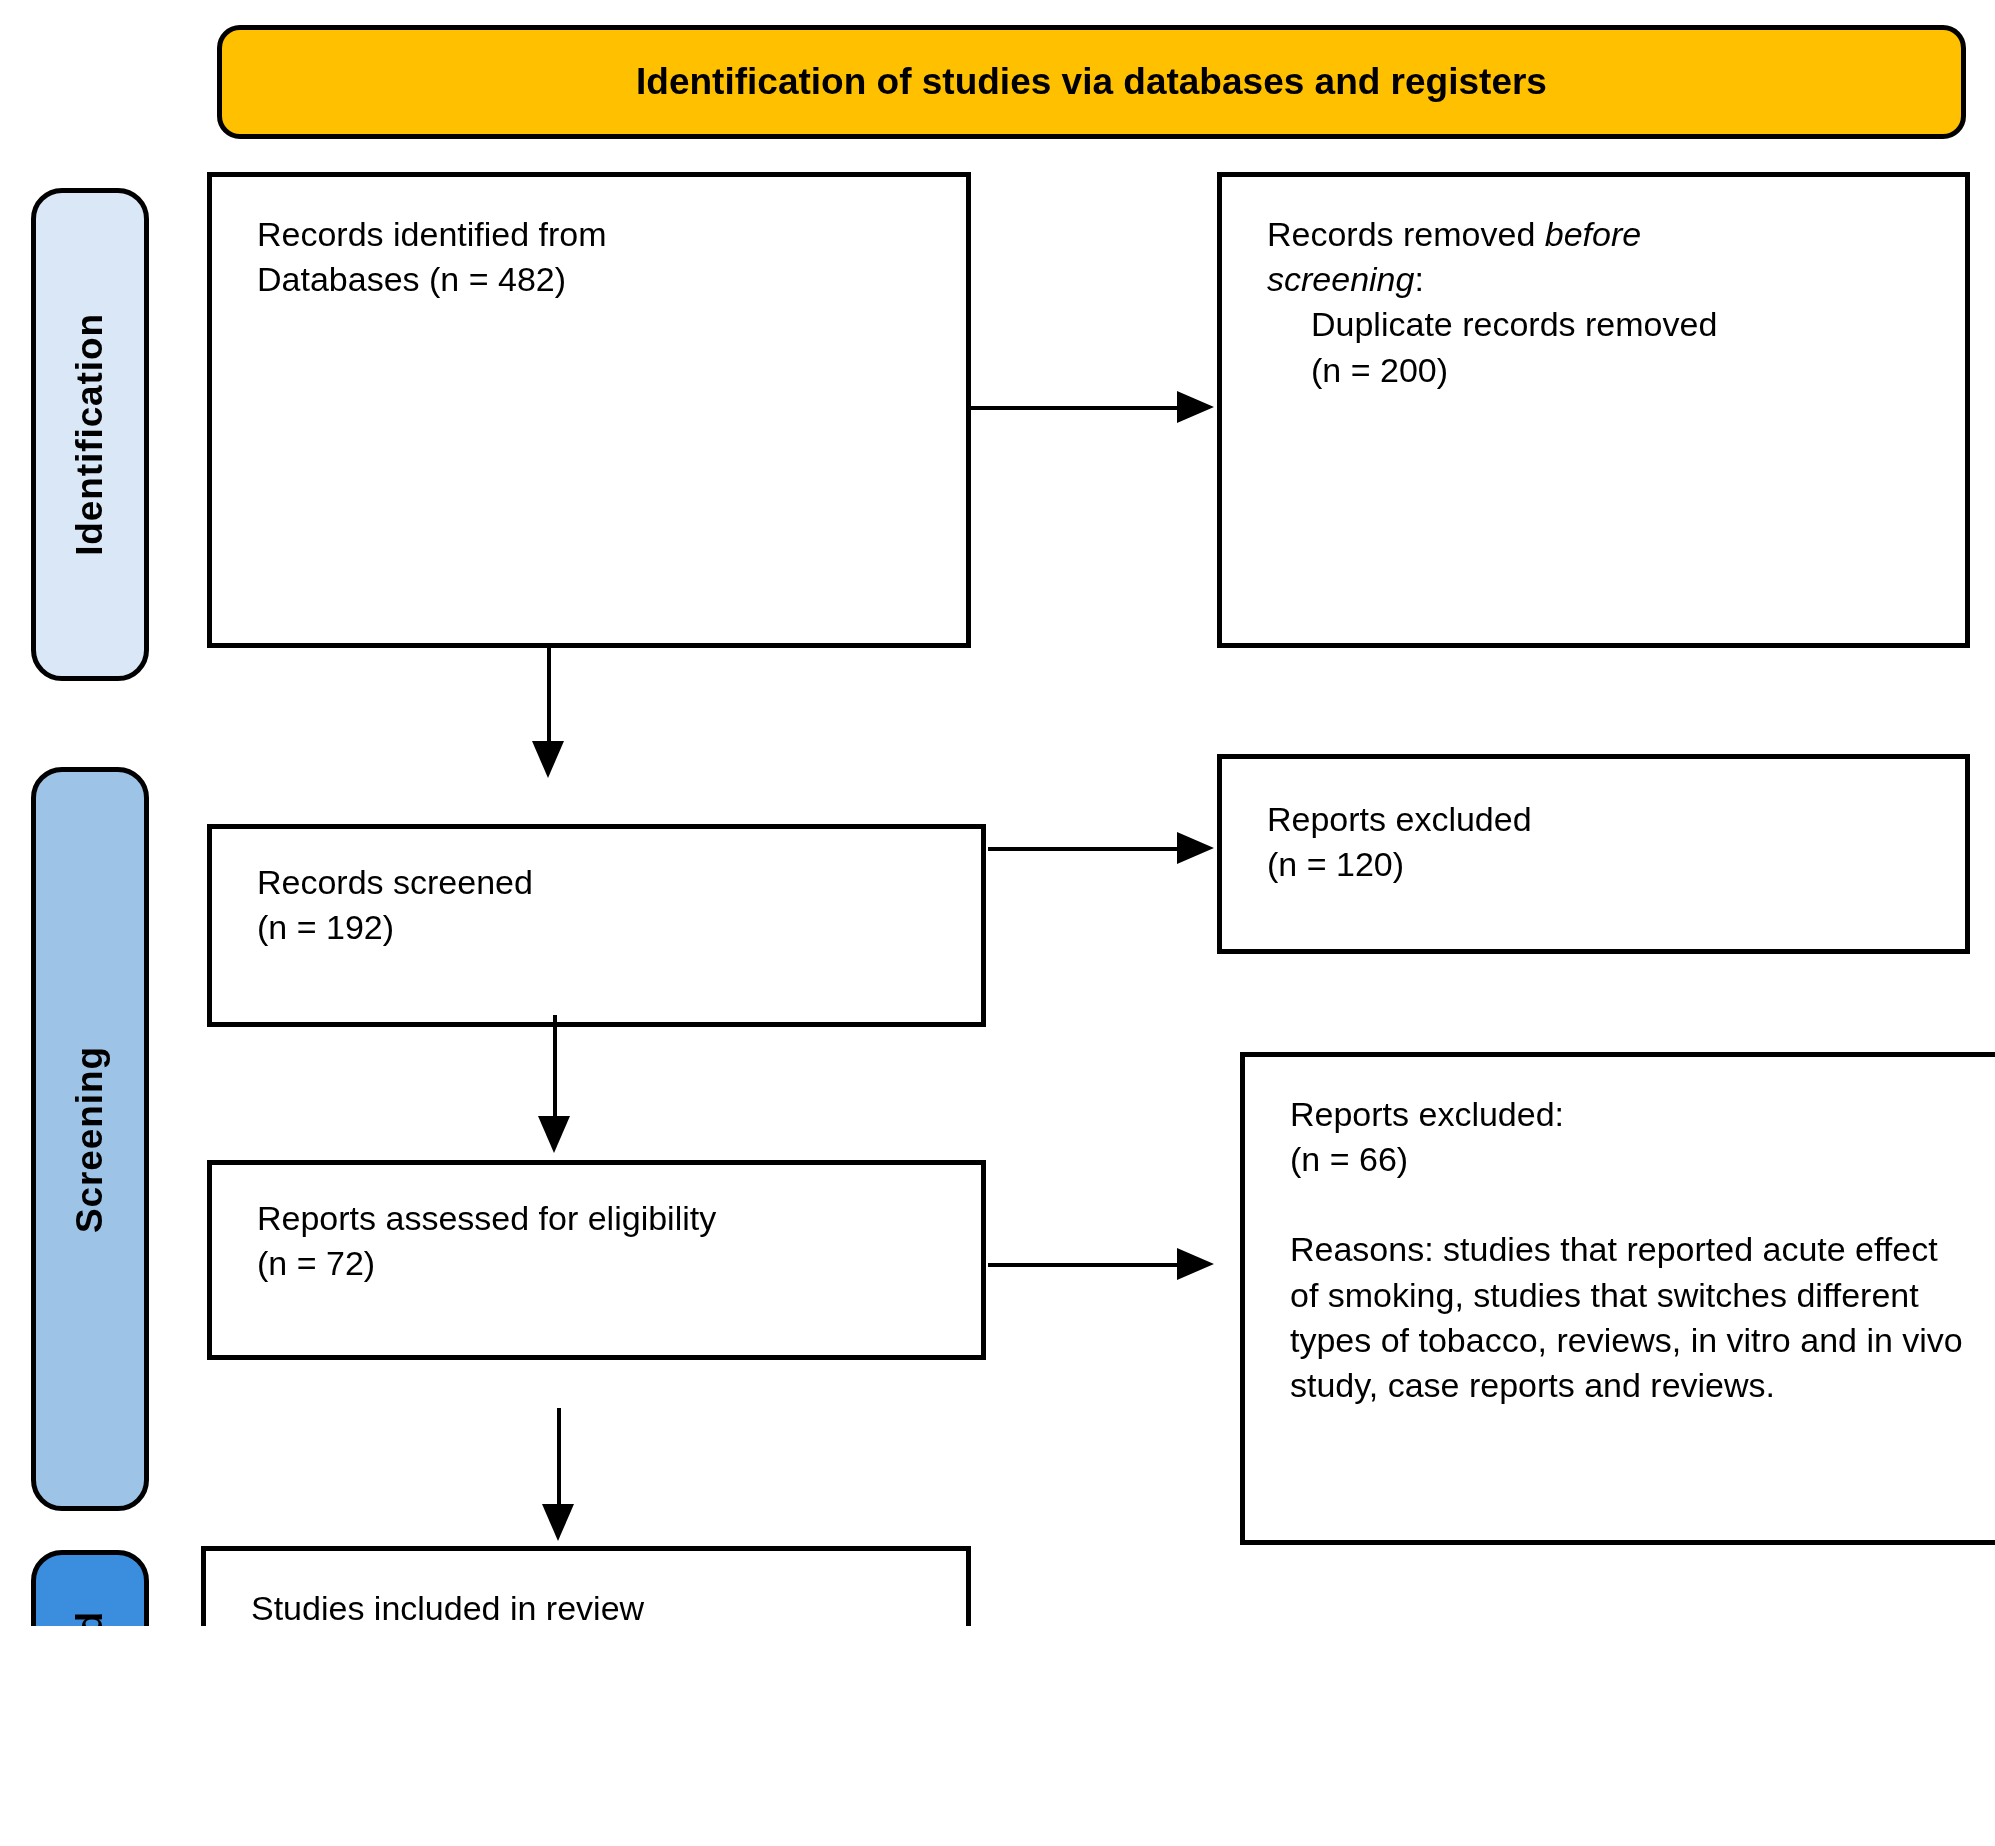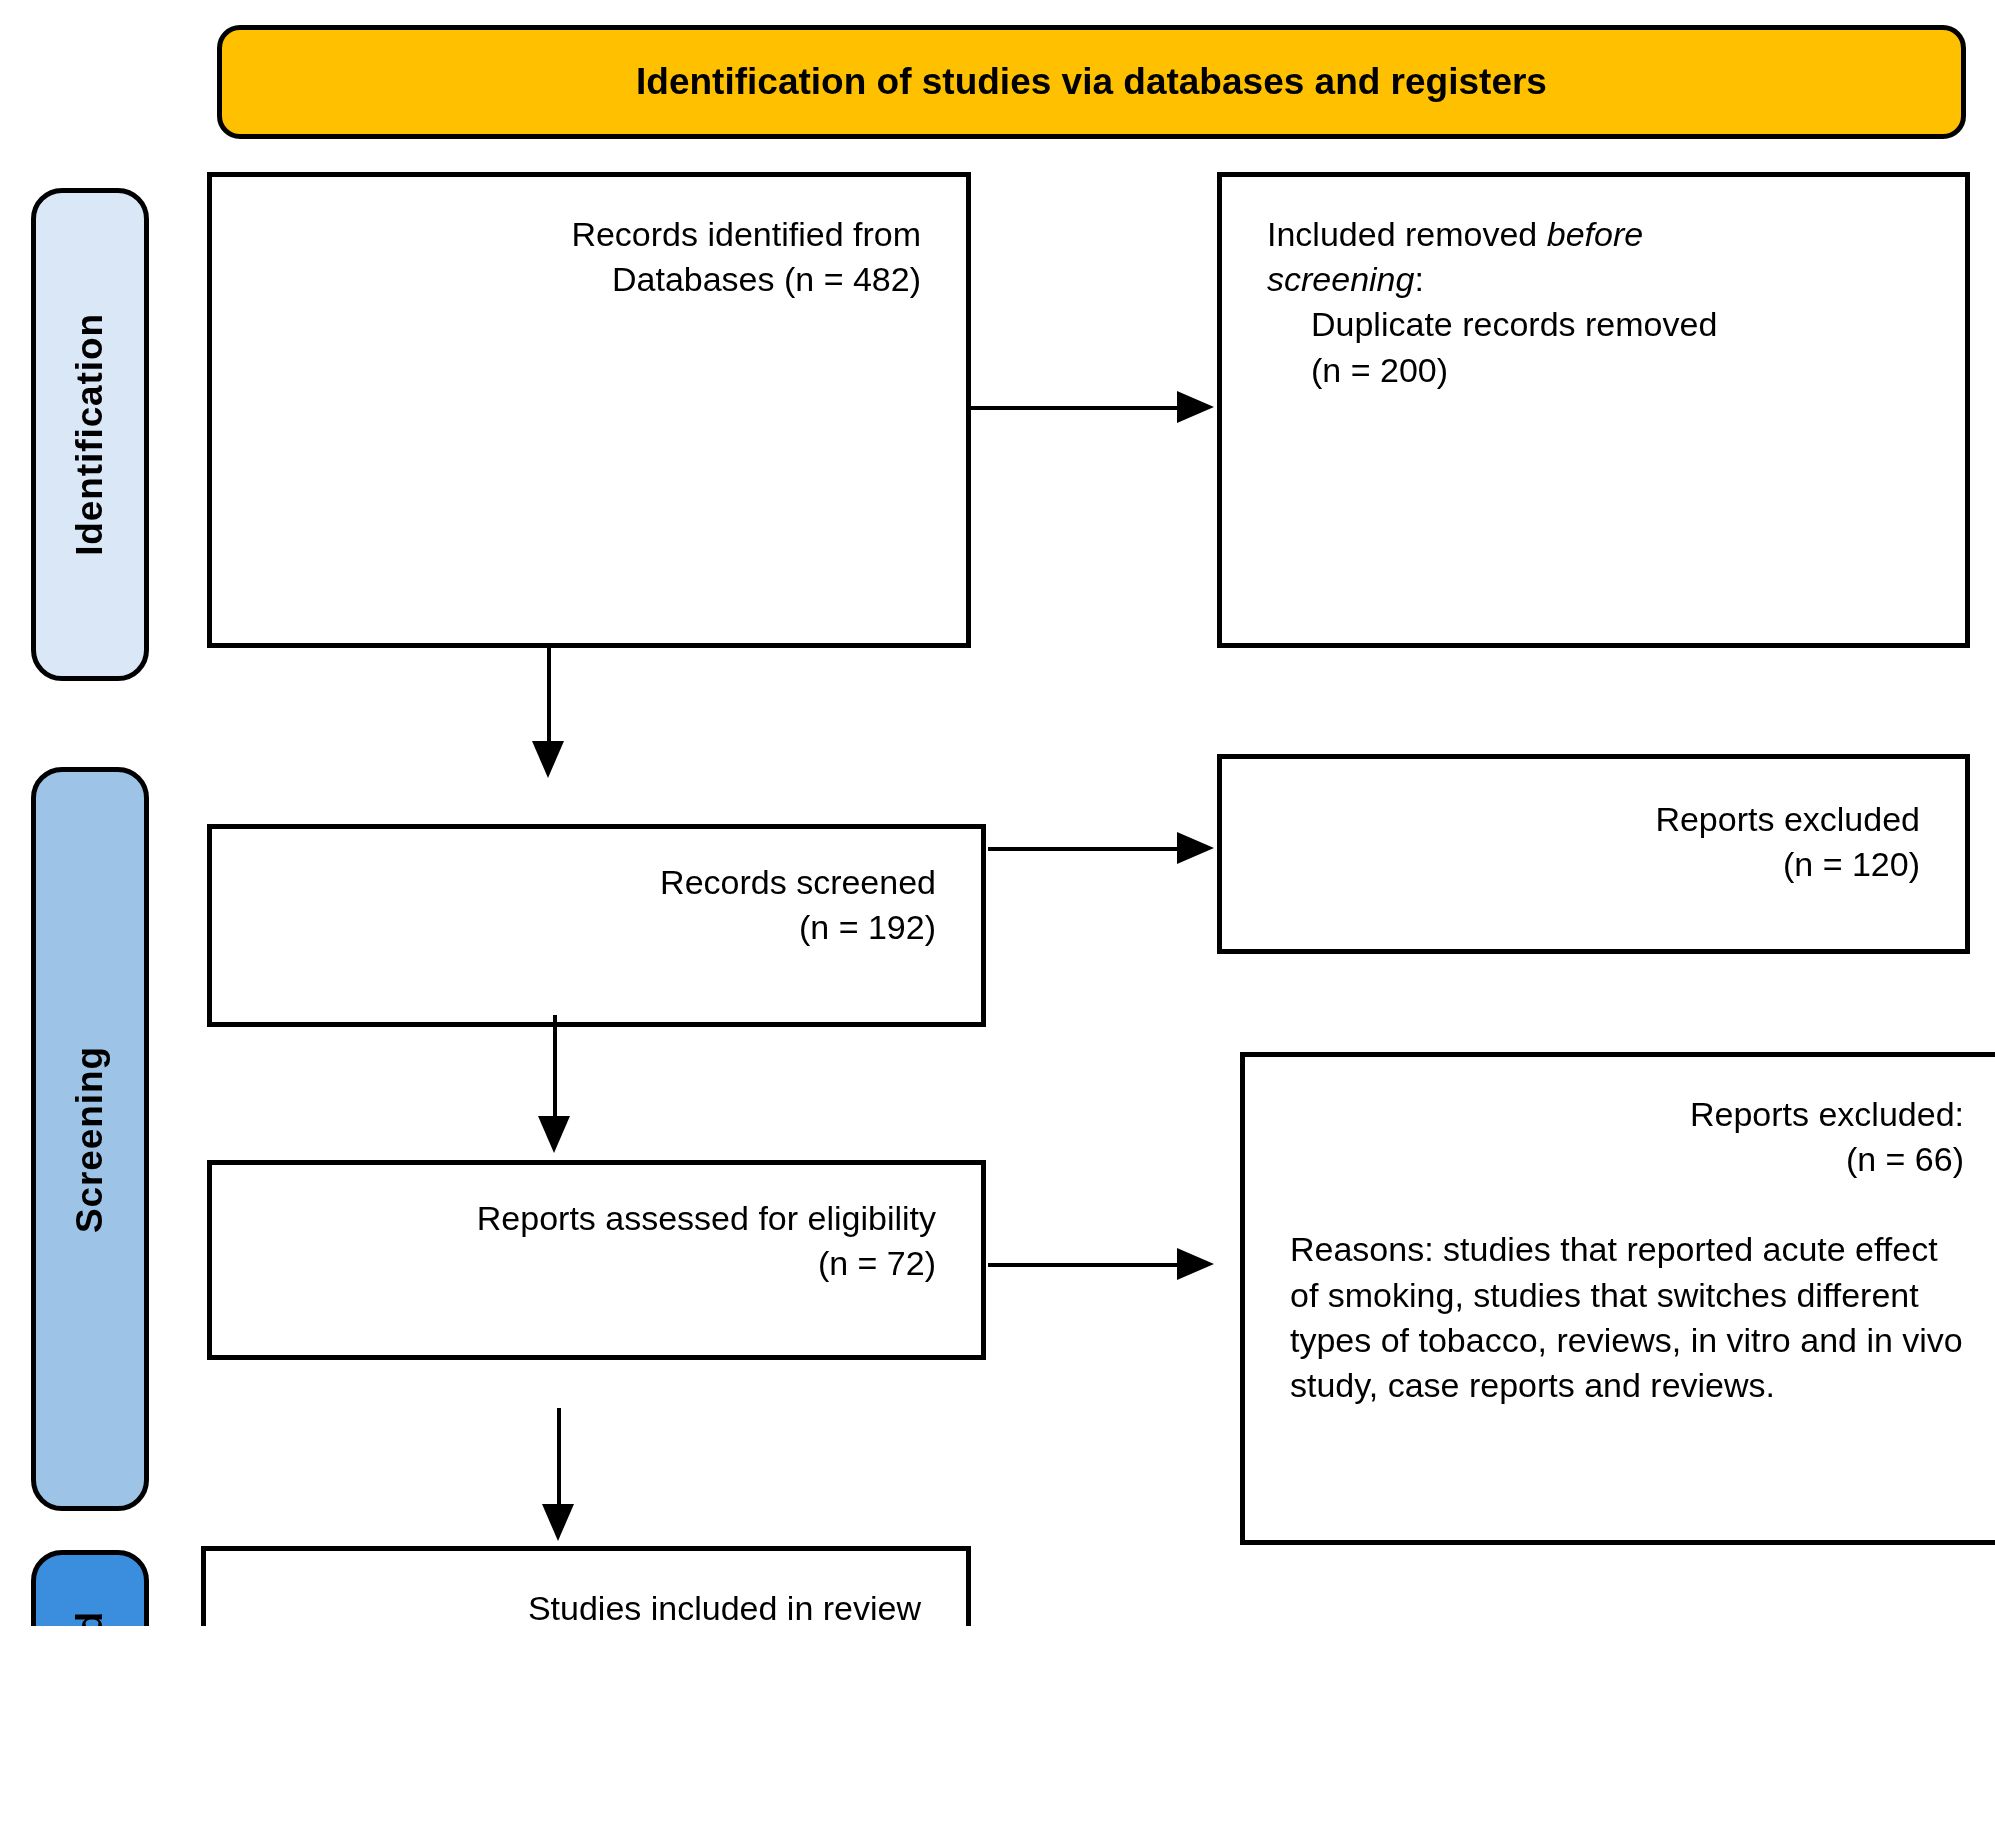--- a/index.html
+++ b/index.html
@@ -54,21 +54,20 @@
   .fbox {
     position: absolute;
     background: #ffffff;
     border: 5.2px solid #000;
     box-sizing: border-box;
     font-size: 34px;
     line-height: 1.33;
   }
   .fbox .box-text {
     white-space: pre-line;
-    text-align: right;
   }
   .box1 { left: 207px;  top: 172px;  width: 764px; height: 476px; padding: 35px 45px; }
   .box2 { left: 1217px; top: 172px;  width: 753px; height: 476px; padding: 35px 45px; }
   .box3 { left: 207px;  top: 824px;  width: 779px; height: 203px; padding: 31px 45px; }
   .box4 { left: 1217px; top: 754px;  width: 753px; height: 200px; padding: 38px 45px; }
   .box5 { left: 207px;  top: 1160px; width: 779px; height: 200px; padding: 31px 45px; }
   .box6 { left: 1217px; top: 1052px; width: 774px; height: 493px; padding: 35px 45px; margin-left: 23px; }
   .box7 { left: 201px;  top: 1546px; width: 770px; height: 275px; padding: 35px 45px; }
   .indent {
     margin-left: 44px;
@@ -113,21 +112,21 @@
   <div class="pill pill-included" style="background: rgb(59, 142, 222);">
     <span class="pill-label">Included</span>
   </div>
 
   <div class="fbox box1">
     <div class="box-text">Records identified from
 Databases (n = 482)</div>
   </div>
 
   <div class="fbox box2">
-    <div><span>Included removed </span><span class="ital">before
+    <div><span>Records removed </span><span class="ital">before
 screening</span><span>:</span>
       <div class="indent">Duplicate records removed
 (n = 200)</div>
     </div>
   </div>
 
   <div class="fbox box3">
     <div class="box-text">Records screened
 (n = 192)</div>
   </div>

